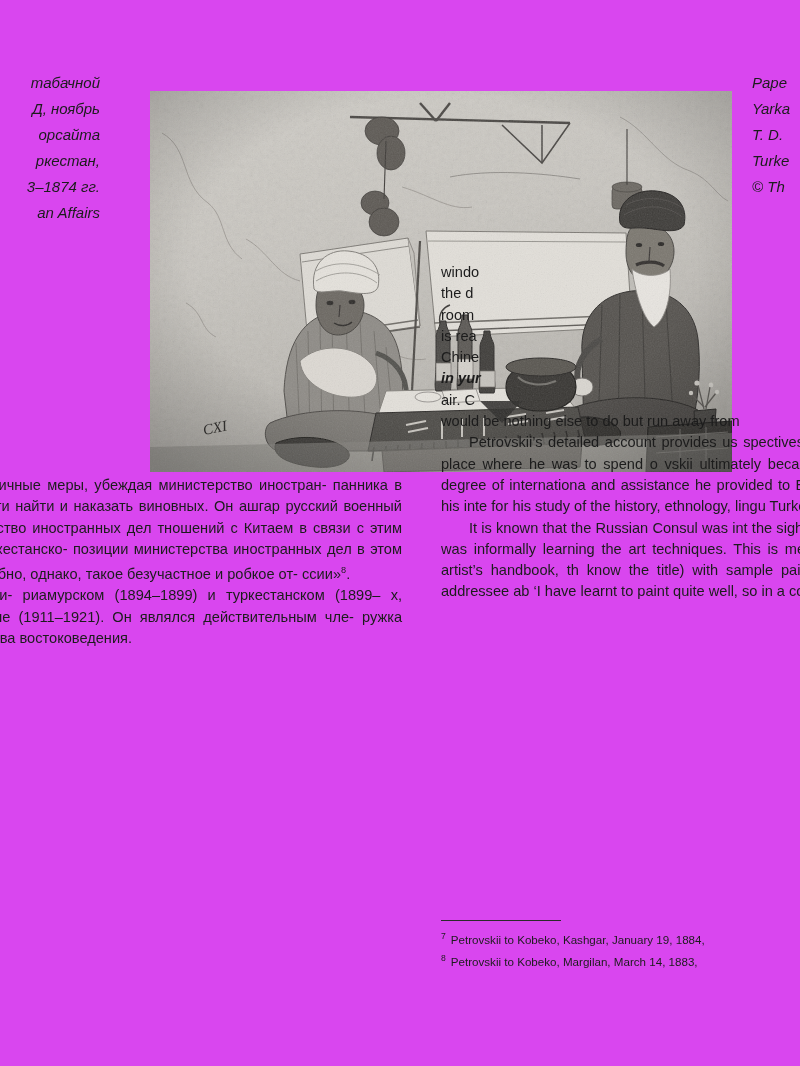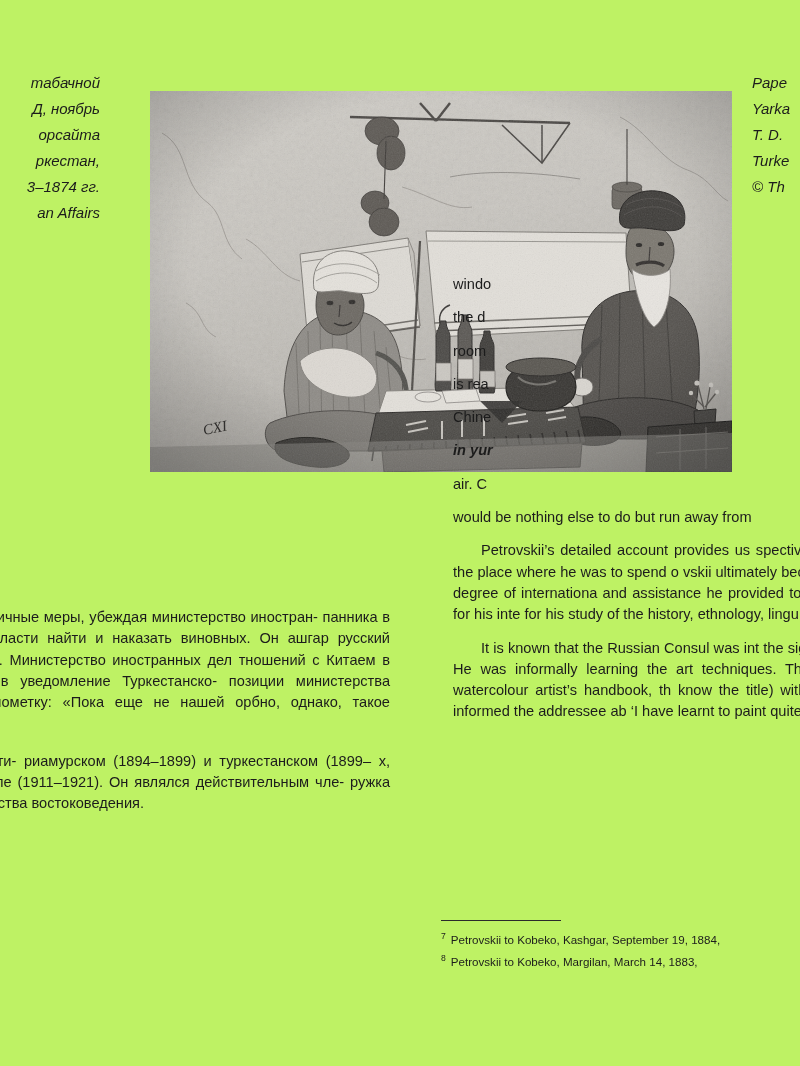--- a/index.html
+++ b/index.html
@@ -14,21 +14,21 @@
     position: relative;
     font-family: "Liberation Sans", sans-serif;
     color: #1a1a1a;
     -webkit-font-smoothing: antialiased;
   }
 
   
   #page {
     position: absolute;
     inset: 0;
-    background: #bef264;
+    background: #d946ef;
     overflow: hidden;
   }
 
   
   .col {
     position: absolute;
     font-size: 14.6px;
     line-height: 21.3px;
     text-align: justify;
     text-justify: inter-word;
@@ -49,21 +49,21 @@
   
   #col-right {
     left: 441px;
     width: 360px;
     top: 262px;
   }
   #col-right .wide {
     width: 700px;
   }
 
-  .para { margin: 12px; }
+  .para { margin: 0; }
   .para + .para { margin-top: 0px; }
   .indent { text-indent: 28px; }
 
   
   .caption {
     position: absolute;
     font-style: italic;
     font-size: 15px;
     line-height: 26px;
     color: #1c1c1c;
@@ -482,20 +482,20 @@
 
   <div class="footnotes" id="footnotes-left">
 
     <span class="fn-line">го генерал-губернатора начальнику канцелярии военно-</span>
     <span class="fn-line">893 г. // РГВИА. Ф. 400. Оп. 1. Д. 1683. Л. 16.</span>
   </div>
 
   <div class="footnotes" id="footnotes-right">
     <hr class="fn-rule">
     <span class="fn-line">
-      <span class="fn-num">7</span><span>Petrovskii to Kobeko, Kashgar, September 19, 1884,</span>
+      <span class="fn-num">7</span><span>Petrovskii to Kobeko, Kashgar, January 19, 1884,</span>
     </span>
     <span class="fn-line">
       <span class="fn-num">8</span><span>Petrovskii to Kobeko, Margilan, March 14, 1883,</span>
     </span>
   </div>
 
 </div>
 
 </body></html>

